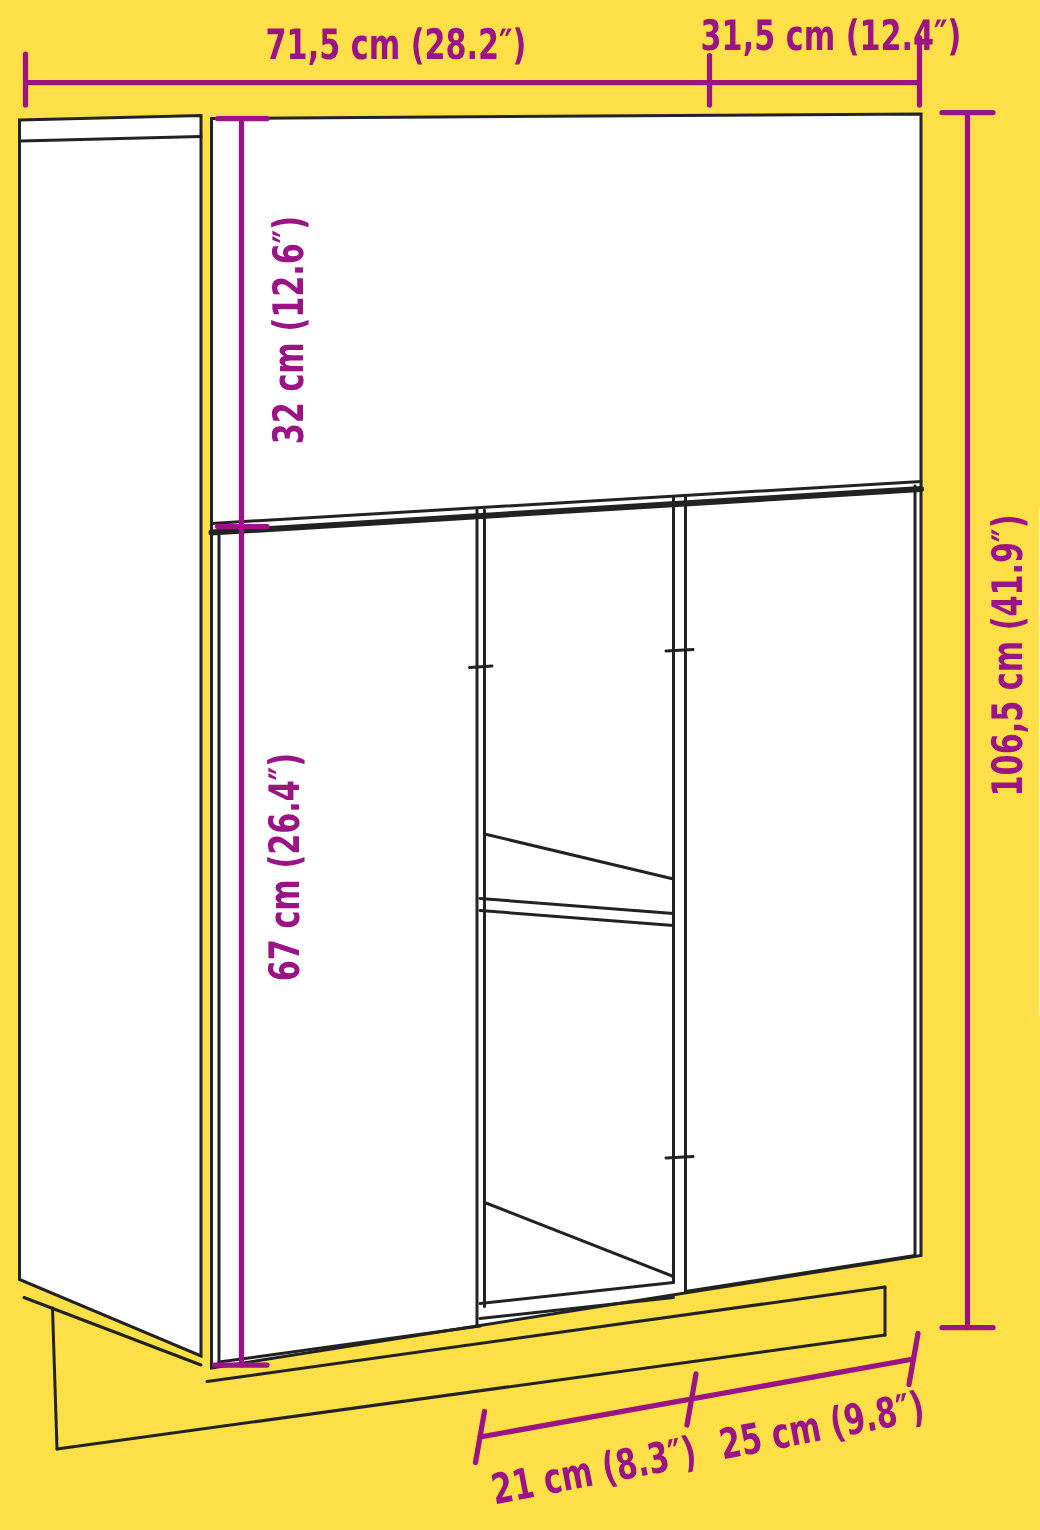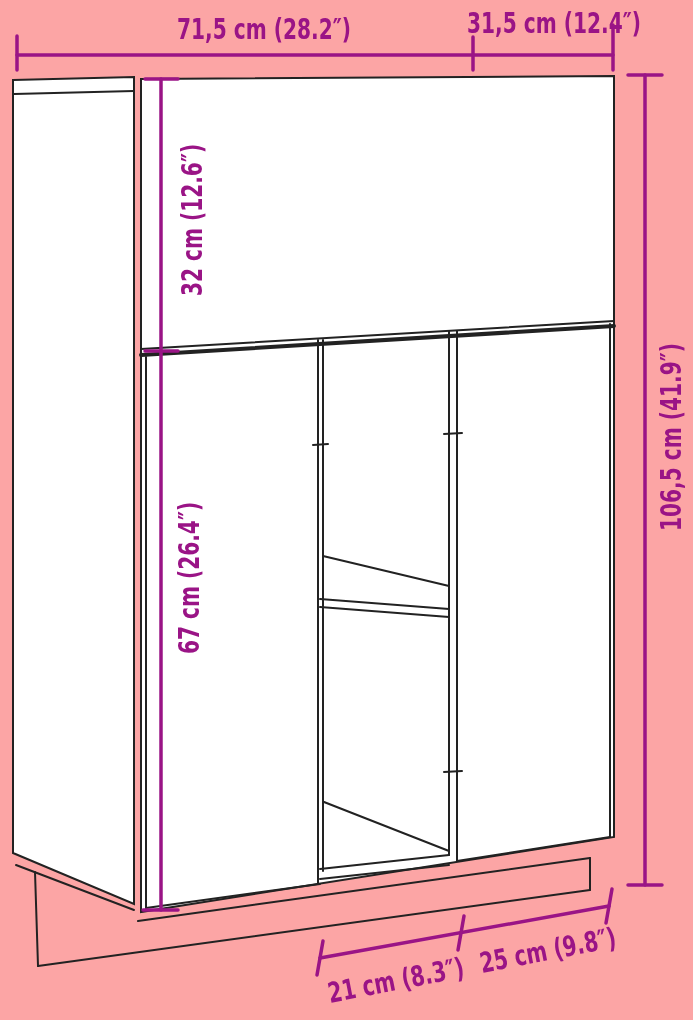--- a/index.html
+++ b/index.html
@@ -4,21 +4,21 @@
 <style>
   html, body {
     margin: 0;
     padding: 0;
     background: #ffffff;
   }
   .canvas {
     position: relative;
     width: 693px;
     height: 1020px;
-    background: #fca5a5;
+    background: #fde047;
     overflow: hidden;
     font-family: "DejaVu Sans", "Liberation Sans", sans-serif;
   }
   .canvas svg {
     position: absolute;
     left: 0;
     top: 0;
   }
   .dim-label {
     position: absolute;

